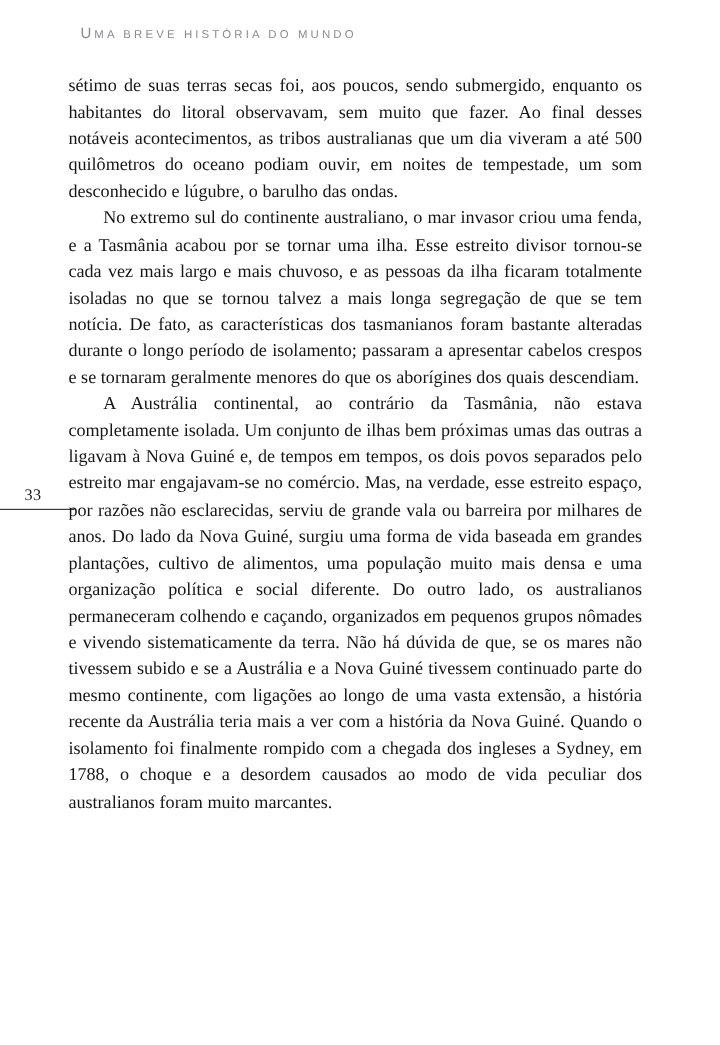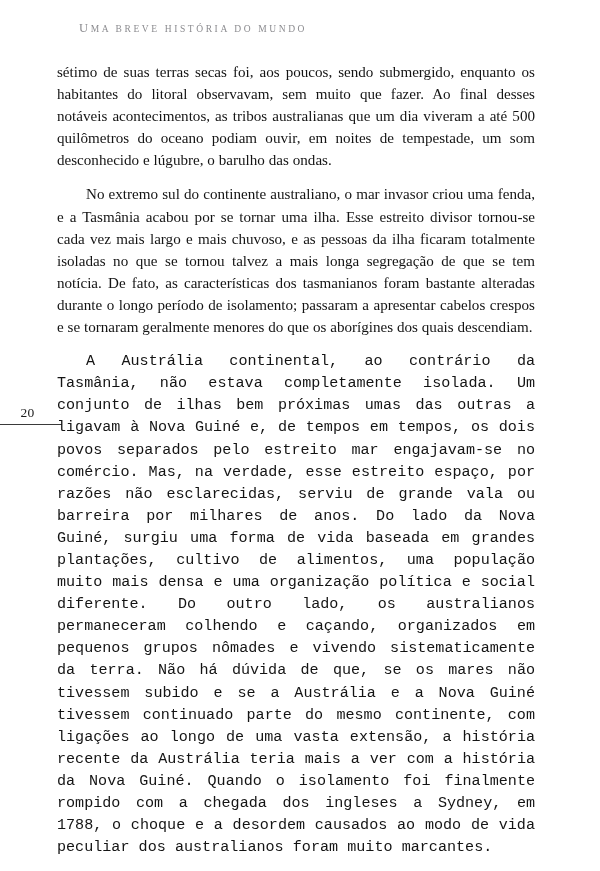--- a/index.html
+++ b/index.html
@@ -17,28 +17,27 @@
     overflow: hidden;
     font-family: "Liberation Serif", "DejaVu Serif", serif;
     -webkit-font-smoothing: antialiased;
   }
 
   
   .running-head {
     position: absolute;
     left: 67px;
     top: 22px;
-    font-family: Liberation Serif, serif;
+    font-family: Liberation Sans, sans-serif;
     font-size: 9.5px;
     line-height: 13px;
     color: #8b8b8f;
     letter-spacing: 2.6px;
     text-transform: uppercase;
     white-space: nowrap;
-    margin-left: 12px;
   }
   .running-head .rh-initial {
     font-size: 12.5px;
     letter-spacing: 2.6px;
   }
 
   
   .folio-block {
     position: absolute;
     left: 0;
@@ -79,38 +78,36 @@
     font-size: 15.1px;
     line-height: 22.1px;
     color: #141414;
     text-align: justify;
     text-justify: inter-word;
     word-spacing: 0.1px;
     hyphens: none;
   }
   .para.indent {
     text-indent: 29px;
-    margin-top: 12px;
   }
   .para.last-flush {
     text-align-last: left;
-    font-family: Liberation Mono, monospace;
   }
 </style>
 </head>
 <body>
 
 <div class="page">
 
   <div class="running-head">
     <span class="rh-initial">U</span><span class="rh-rest">ma breve história do mundo</span>
   </div>
 
   <div class="folio-block">
-    <div class="folio-number">20</div>
+    <div class="folio-number">33</div>
     <div class="folio-rule"></div>
   </div>
 
   <div class="text-column">
     <p class="para">sétimo de suas terras secas foi, aos poucos, sendo submergido, enquanto os habitantes do litoral observavam, sem muito que fazer. Ao final desses notáveis acontecimentos, as tribos australianas que um dia viveram a até 500 quilômetros do oceano podiam ouvir, em noites de tempestade, um som desconhecido e lúgubre, o barulho das ondas.</p>
     <p class="para indent">No extremo sul do continente australiano, o mar invasor criou uma fenda, e a Tasmânia acabou por se tornar uma ilha. Esse estreito divisor tornou-se cada vez mais largo e mais chuvoso, e as pessoas da ilha ficaram totalmente isoladas no que se tornou talvez a mais longa segregação de que se tem notícia. De fato, as características dos tasmanianos foram bastante alteradas durante o longo período de isolamento; passaram a apresentar cabelos crespos e se tornaram geralmente menores do que os aborígines dos quais descendiam.</p>
     <p class="para indent last-flush">A Austrália continental, ao contrário da Tasmânia, não estava completamente isolada. Um conjunto de ilhas bem próximas umas das outras a ligavam à Nova Guiné e, de tempos em tempos, os dois povos separados pelo estreito mar engajavam-se no comércio. Mas, na verdade, esse estreito espaço, por razões não esclarecidas, serviu de grande vala ou barreira por milhares de anos. Do lado da Nova Guiné, surgiu uma forma de vida baseada em grandes plantações, cultivo de alimentos, uma população muito mais densa e uma organização política e social diferente. Do outro lado, os australianos permaneceram colhendo e caçando, organizados em pequenos grupos nômades e vivendo sistematicamente da terra. Não há dúvida de que, se os mares não tivessem subido e se a Austrália e a Nova Guiné tivessem continuado parte do mesmo continente, com ligações ao longo de uma vasta extensão, a história recente da Austrália teria mais a ver com a história da Nova Guiné. Quando o isolamento foi finalmente rompido com a chegada dos ingleses a Sydney, em 1788, o choque e a desordem causados ao modo de vida peculiar dos australianos foram muito marcantes.</p>
   </div>
 
 </div>

